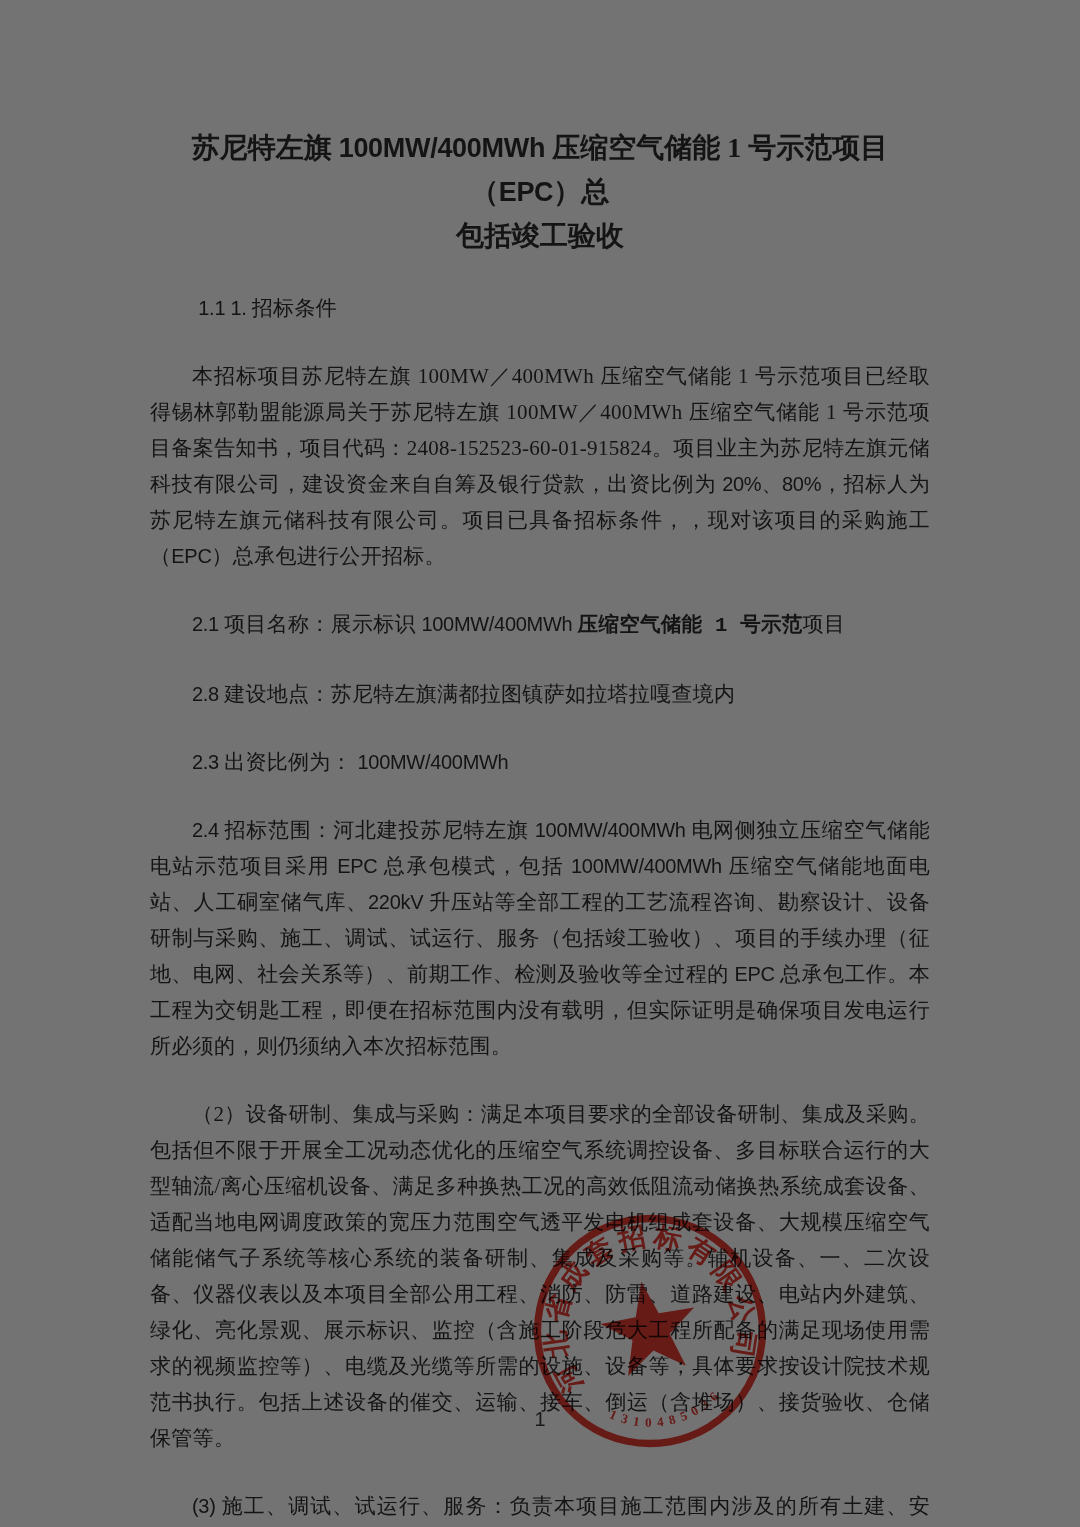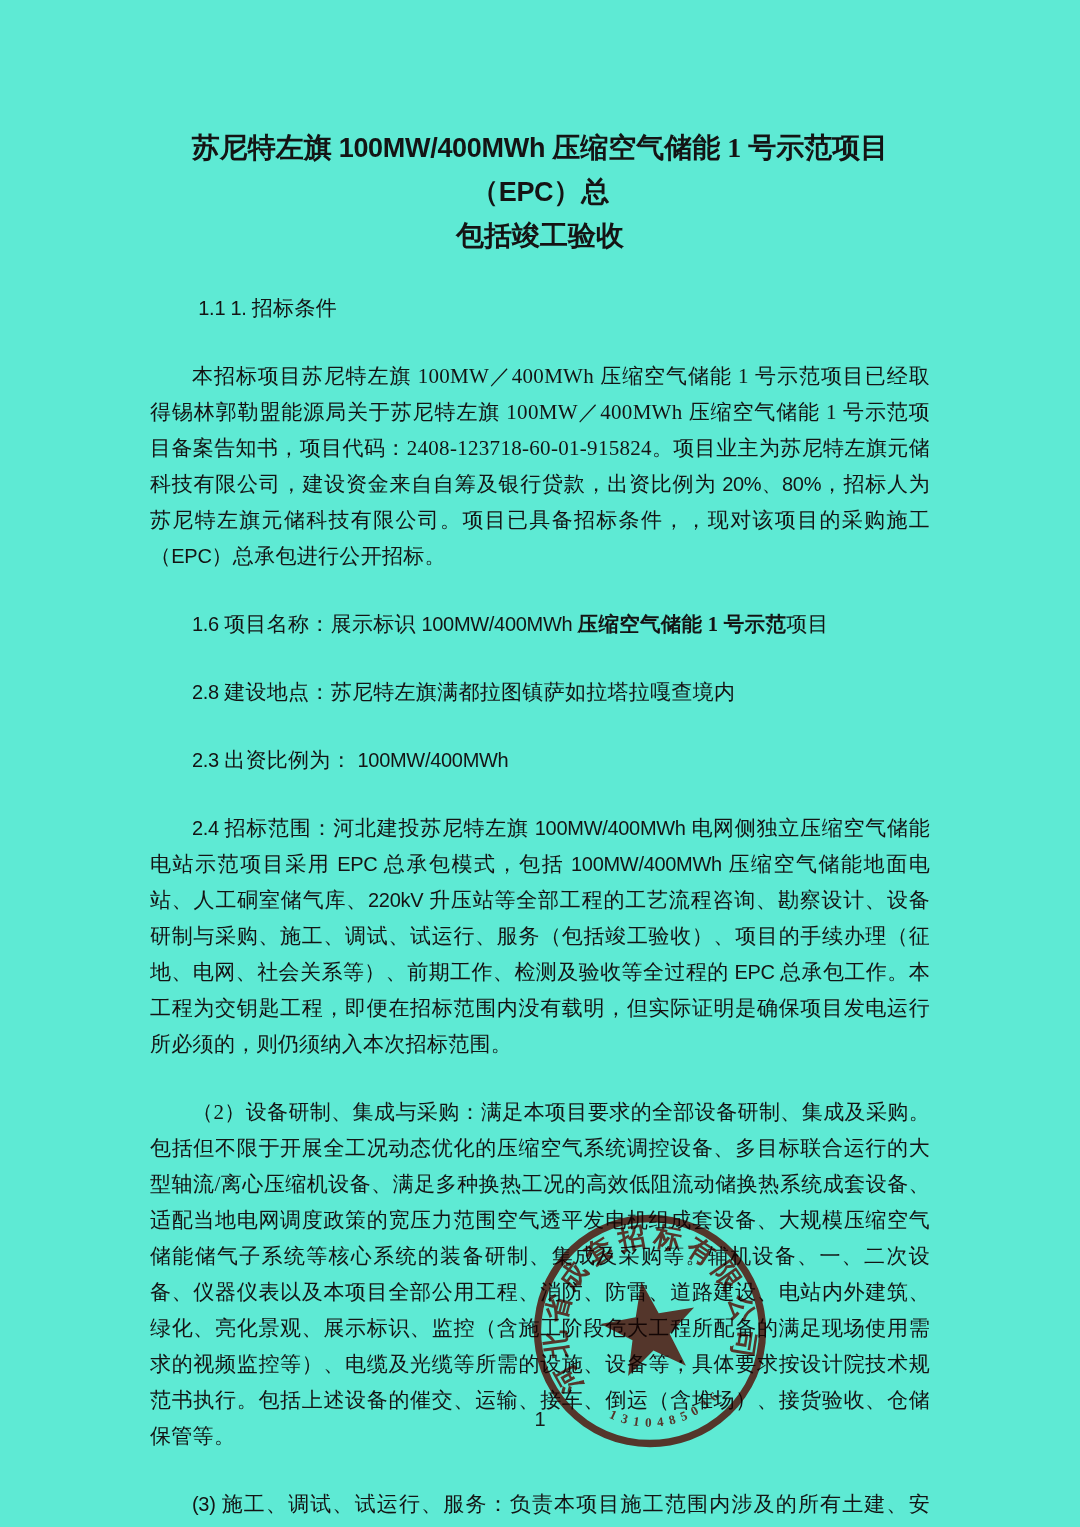--- a/index.html
+++ b/index.html
@@ -7,21 +7,21 @@
   body {
     width:1080px; height:1527px;
     font-family:"Liberation Serif", serif;
     color:#141414;
     position:relative;
     overflow:hidden;
   }
   .page {
     position:absolute; left:0; top:0;
     width:1080px; height:1527px;
-    background:#5eead4;
+    background:#737373;
   }
   .content {
     position:absolute; left:150px; top:126px; width:780px;
   }
   .doc-title {
     text-align:center;
     font-size:28px; font-weight:700;
     line-height:44px;
     margin-bottom:6px;
   }
@@ -35,21 +35,21 @@
     margin-top:32px;
   }
   p.indent { text-indent:2em; }
   p.heading { text-indent:2.3em; }
   .num {
     font-family:"Liberation Sans", sans-serif;
     font-size:20px;
     letter-spacing:-0.3px;
   }
   .hei {
-    font-family:Liberation Serif, serif;
+    font-family:Liberation Mono, monospace;
     font-weight:700;
     font-size:20.5px;
   }
   .page-number {
     position:absolute; left:0; top:1408px; width:100%;
     text-align:center;
     font-family:"Liberation Sans", sans-serif;
     font-size:20px; color:#1a1a1a;
   }
   .stamp {
@@ -73,22 +73,22 @@
 <div class="page">
 
   <div class="content">
 
     <div class="doc-title">
       <div><span>苏尼特左旗 </span><span class="num">100MW/400MWh </span><span>压缩空气储能 1 号示范项目（</span><span class="num">EPC</span><span>）总</span></div>
       <div><span>包括竣工验收</span></div>
     </div>
 
     <p class="line heading"><span class="num">1.1 1. </span><span>招标条件</span></p>
-    <p class="line indent"><span>本招标项目苏尼特左旗 100MW／400MWh 压缩空气储能 1 号示范项目已经取得锡林郭勒盟能源局关于苏尼特左旗 100MW／400MWh 压缩空气储能 1 号示范项目备案告知书，项目代码：2408-123718-60-01-915824。项目业主为苏尼特左旗元储科技有限公司，建设资金来自自筹及银行贷款，出资比例为 </span><span class="num">20%、80%</span><span>，招标人为苏尼特左旗元储科技有限公司。项目已具备招标条件，，现对该项目的采购施工（</span><span class="num">EPC</span><span>）总承包进行公开招标。</span></p>
-    <p class="line indent"><span class="num">1.6 </span><span>项目名称：展示标识 </span><span class="num">100MW/400MWh </span><span class="hei">压缩空气储能 1 号示范</span><span>项目</span></p>
+    <p class="line indent"><span>本招标项目苏尼特左旗 100MW／400MWh 压缩空气储能 1 号示范项目已经取得锡林郭勒盟能源局关于苏尼特左旗 100MW／400MWh 压缩空气储能 1 号示范项目备案告知书，项目代码：2408-152523-60-01-915824。项目业主为苏尼特左旗元储科技有限公司，建设资金来自自筹及银行贷款，出资比例为 </span><span class="num">20%、80%</span><span>，招标人为苏尼特左旗元储科技有限公司。项目已具备招标条件，，现对该项目的采购施工（</span><span class="num">EPC</span><span>）总承包进行公开招标。</span></p>
+    <p class="line indent"><span class="num">2.1 </span><span>项目名称：展示标识 </span><span class="num">100MW/400MWh </span><span class="hei">压缩空气储能 1 号示范</span><span>项目</span></p>
     <p class="line indent"><span class="num">2.8 </span><span>建设地点：苏尼特左旗满都拉图镇萨如拉塔拉嘎查境内</span></p>
     <p class="line indent"><span class="num">2.3 </span><span>出资比例为： </span><span class="num">100MW/400MWh</span></p>
     <p class="line indent"><span class="num">2.4 </span><span>招标范围：河北建投苏尼特左旗 </span><span class="num">100MW/400MWh </span><span>电网侧独立压缩空气储能电站示范项目采用 </span><span class="num">EPC </span><span>总承包模式，包括 </span><span class="num">100MW/400MWh </span><span>压缩空气储能地面电站、人工硐室储气库、</span><span class="num">220kV </span><span>升压站等全部工程的工艺流程咨询、勘察设计、设备研制与采购、施工、调试、试运行、服务（包括竣工验收）、项目的手续办理（征地、电网、社会关系等）、前期工作、检测及验收等全过程的 </span><span class="num">EPC </span><span>总承包工作。本工程为交钥匙工程，即便在招标范围内没有载明，但实际证明是确保项目发电运行所必须的，则仍须纳入本次招标范围。</span></p>
     <p class="line indent"><span>（2）设备研制、集成与采购：满足本项目要求的全部设备研制、集成及采购。包括但不限于开展全工况动态优化的压缩空气系统调控设备、多目标联合运行的大型轴流/离心压缩机设备、满足多种换热工况的高效低阻流动储换热系统成套设备、适配当地电网调度政策的宽压力范围空气透平发电机组成套设备、大规模压缩空气储能储气子系统等核心系统的装备研制、集成及采购等。辅机设备、一、二次设备、仪器仪表以及本项目全部公用工程、消防、防雷、道路建设、电站内外建筑、绿化、亮化景观、展示标识、监控（含施工阶段危大工程所配备的满足现场使用需求的视频监控等）、电缆及光缆等所需的设施、设备等；具体要求按设计院技术规范书执行。包括上述设备的催交、运输、接车、倒运（含堆场）、接货验收、仓储保管等。</span></p>
     <p class="line indent"><span class="num">(3) </span><span>施工、调试、试运行、服务：负责本项目施工范围内涉及的所有土建、安装、调试工程以及其它辅助设施安装工作、竣工资料编制、技术服务等。包含全部设备和材料运输、保险、接车、卸车、仓储保管、检测、试验、调试、试运行、验收、二次搬运、消缺处理至移交给招标人的全部工作；以及承担招标人认为有必要的设备出厂检查验收工作等。全面负</span></p>
 
   </div>
 
   <div class="stamp">
     <svg viewBox="0 0 240 240" xmlns="http://www.w3.org/2000/svg">

